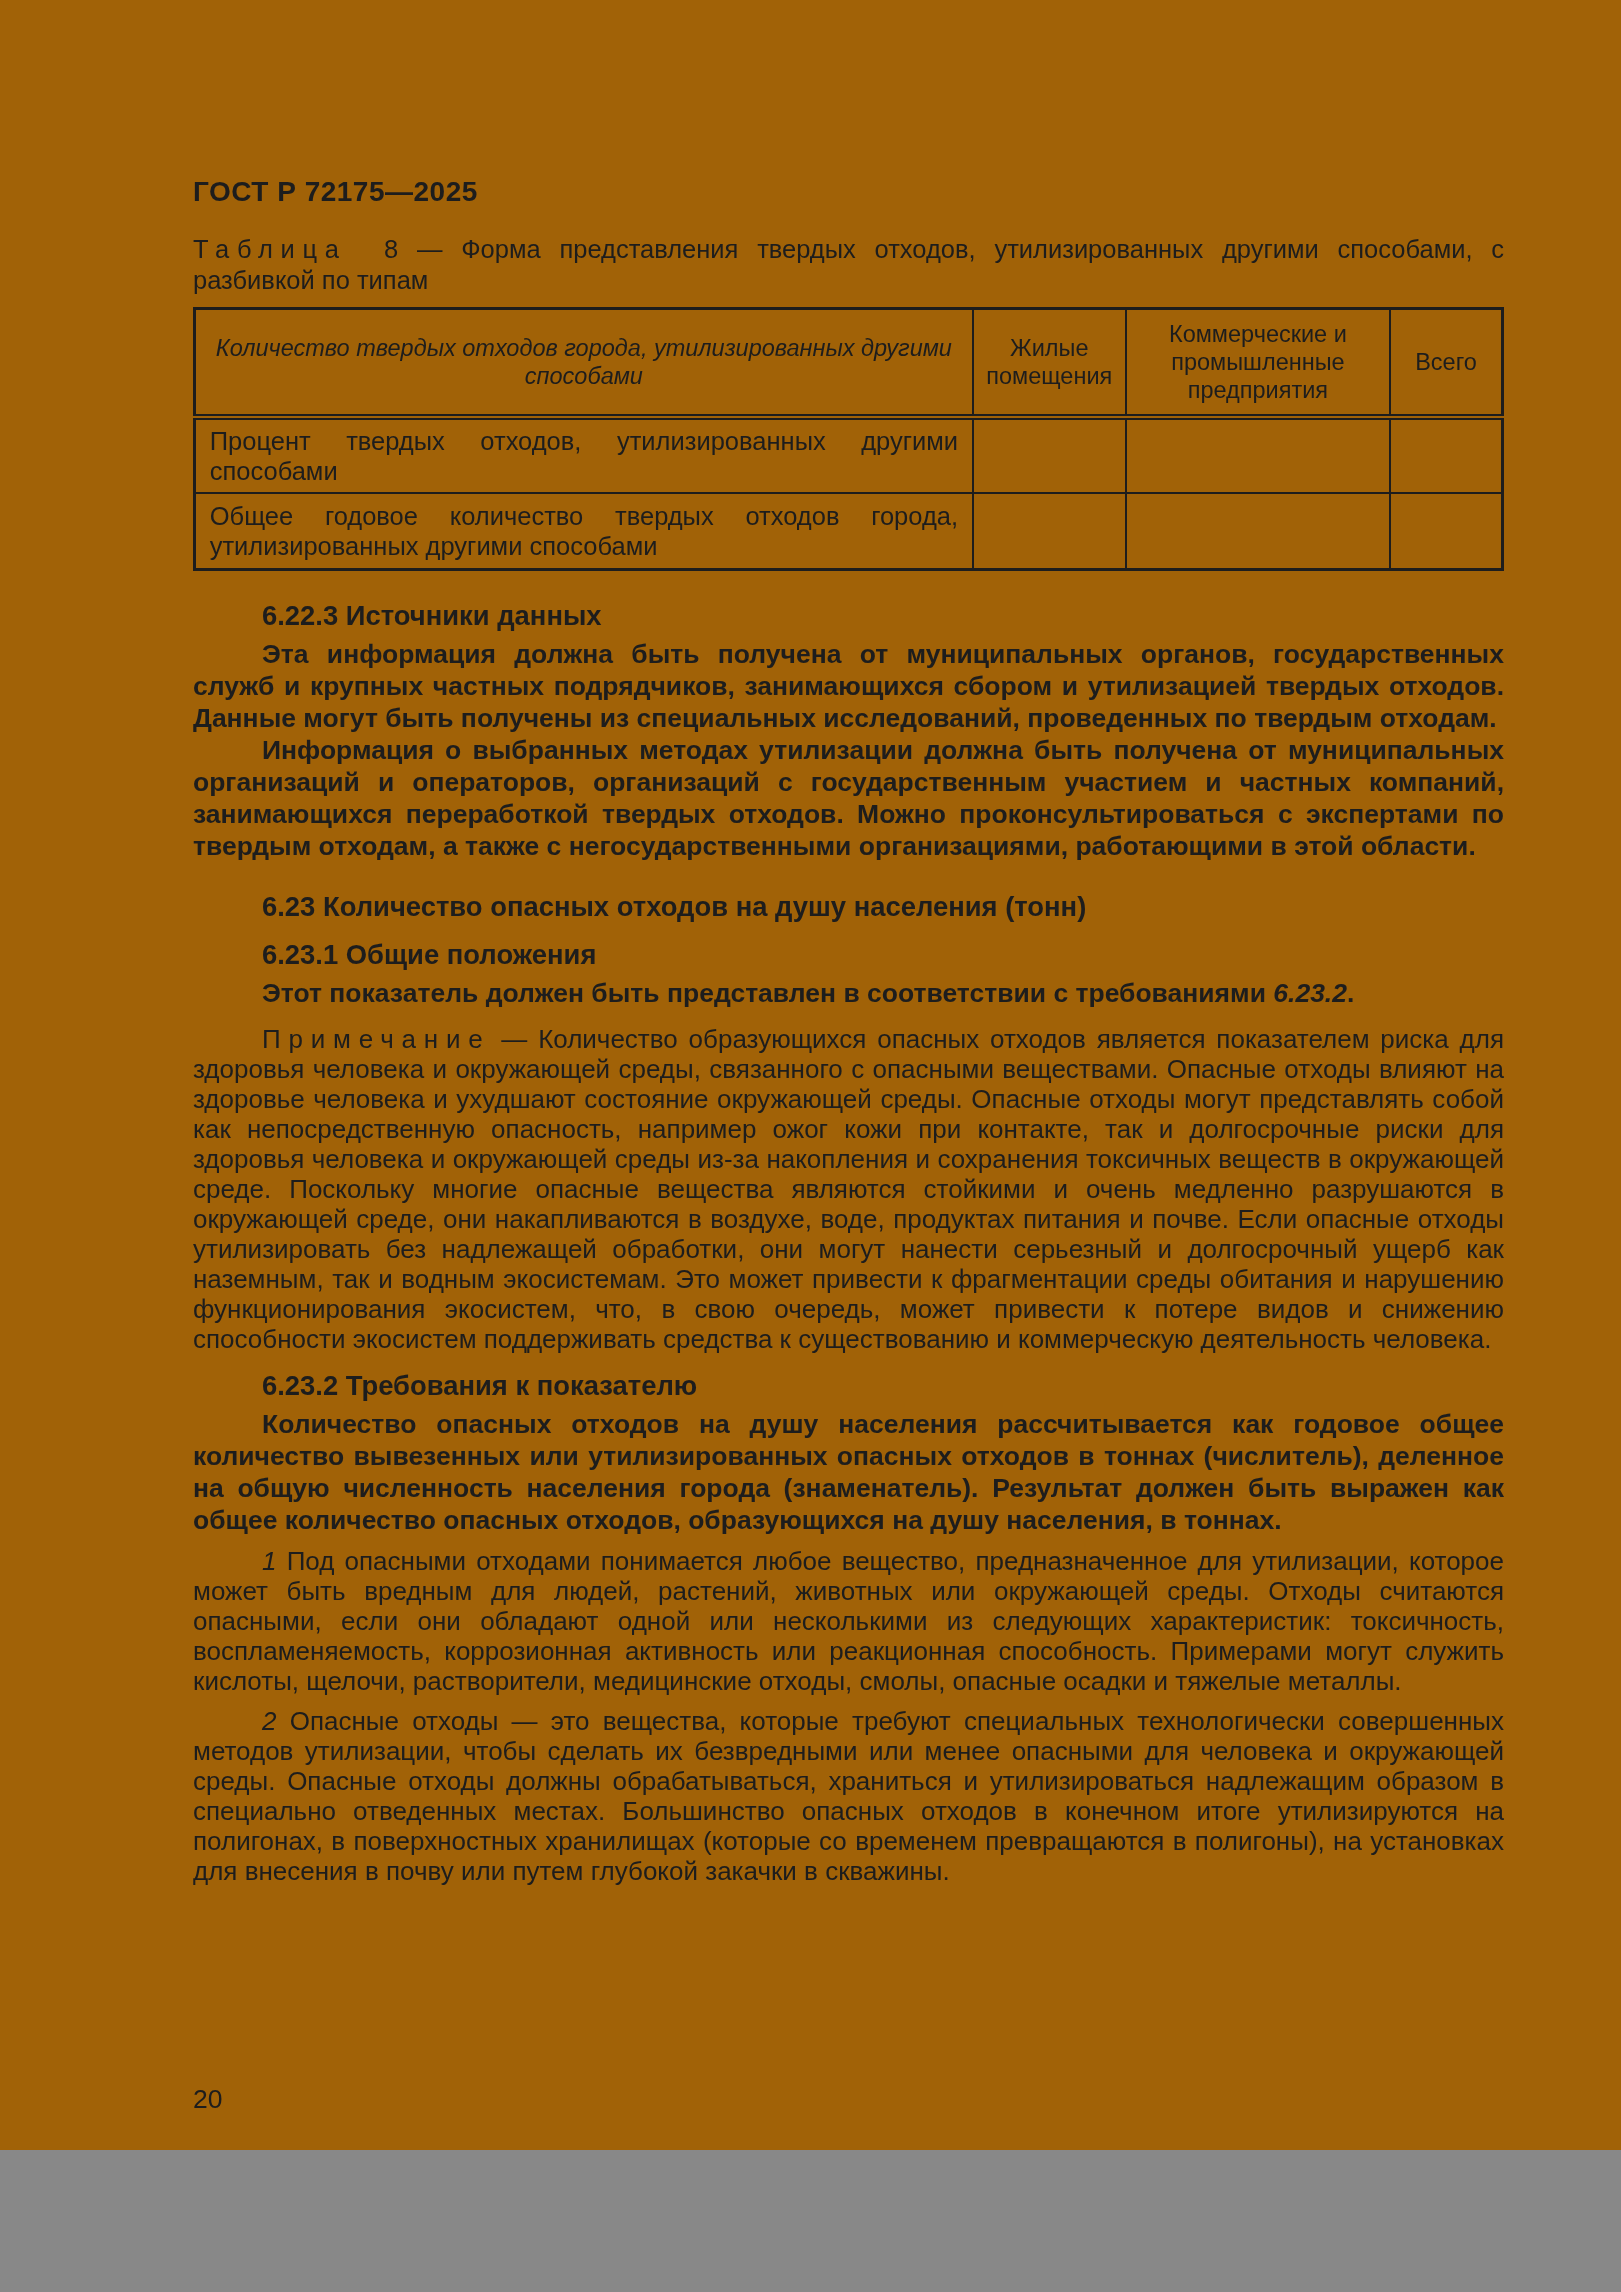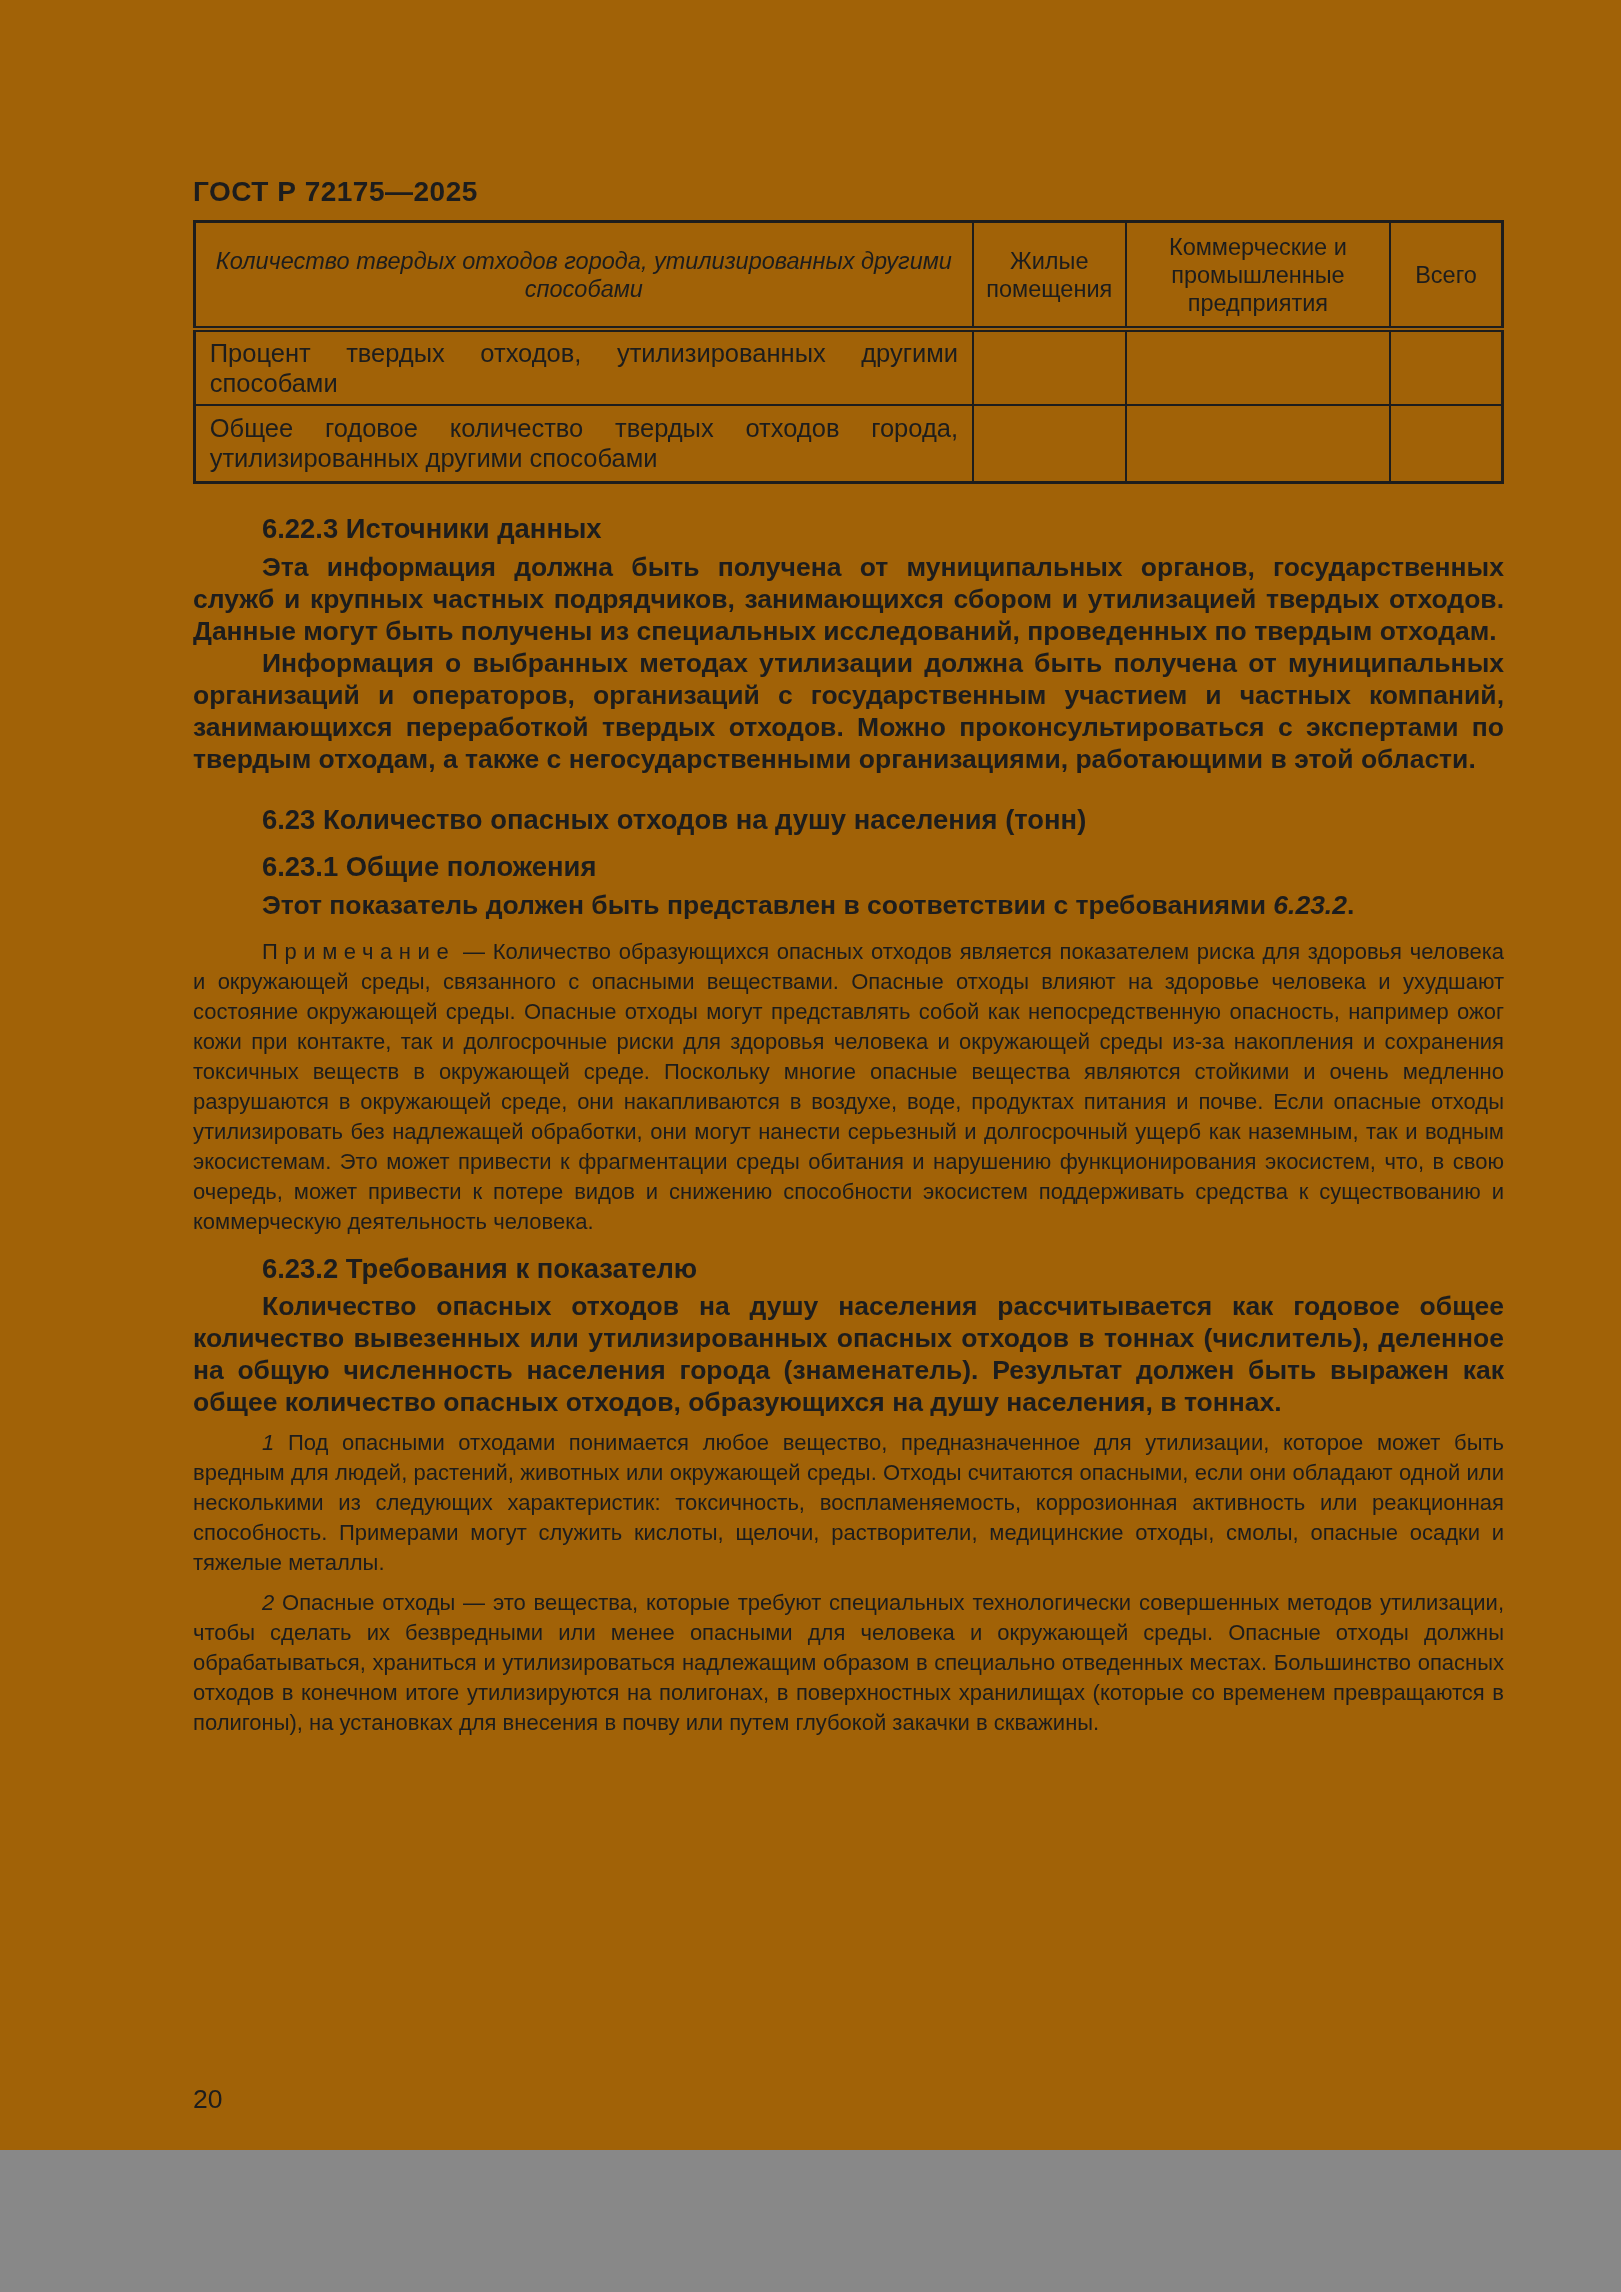--- a/index.html
+++ b/index.html
@@ -67,21 +67,21 @@
   }
   .heading.sub{margin-top:15.7px;}
   .para{
     font-size:26.5px;line-height:32px;
     text-align:justify;
     text-indent:69px;
     margin:0;
     font-weight:bold;
   }
   .note{
-    font-size:22px;line-height:30px;
+    font-size:26px;line-height:30px;
     text-align:justify;
     text-indent:69px;
     margin:0;
     margin-top:15.7px;
   }
   .note.tight{margin-top:9.8px;}
   .notes-label{
     font-size:23.5px;line-height:29px;
     font-style:italic;
     padding-left:69px;
@@ -97,20 +97,21 @@
   }
 </style>
 </head>
 <body>
 
 <div class="page">
   <div class="content">
 
     <div class="doc-header">ГОСТ Р 72175—2025</div>
 
+    <div class="tbl-caption"><span class="spaced">Таблица</span>&nbsp;&nbsp;<span>8</span> <span>— Форма представления твердых отходов, утилизированных другими способами, с разбивкой по типам</span></div>
 
     <table class="gost-table">
       <thead>
         <tr>
           <th class="first col-1">Количество твердых отходов города, утилизированных другими способами</th>
           <th class="col-2">Жилые помещения</th>
           <th class="col-3">Коммерческие и промышленные предприятия</th>
           <th class="col-4">Всего</th>
         </tr>
       </thead>

